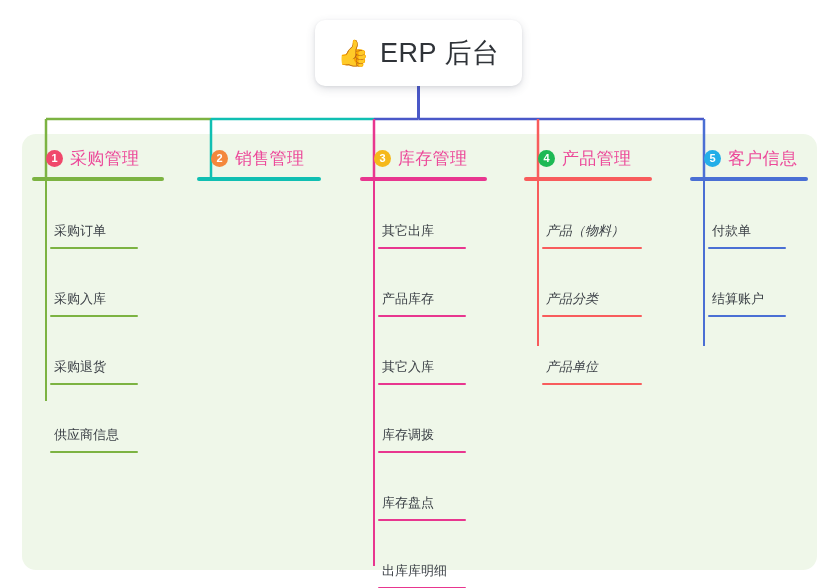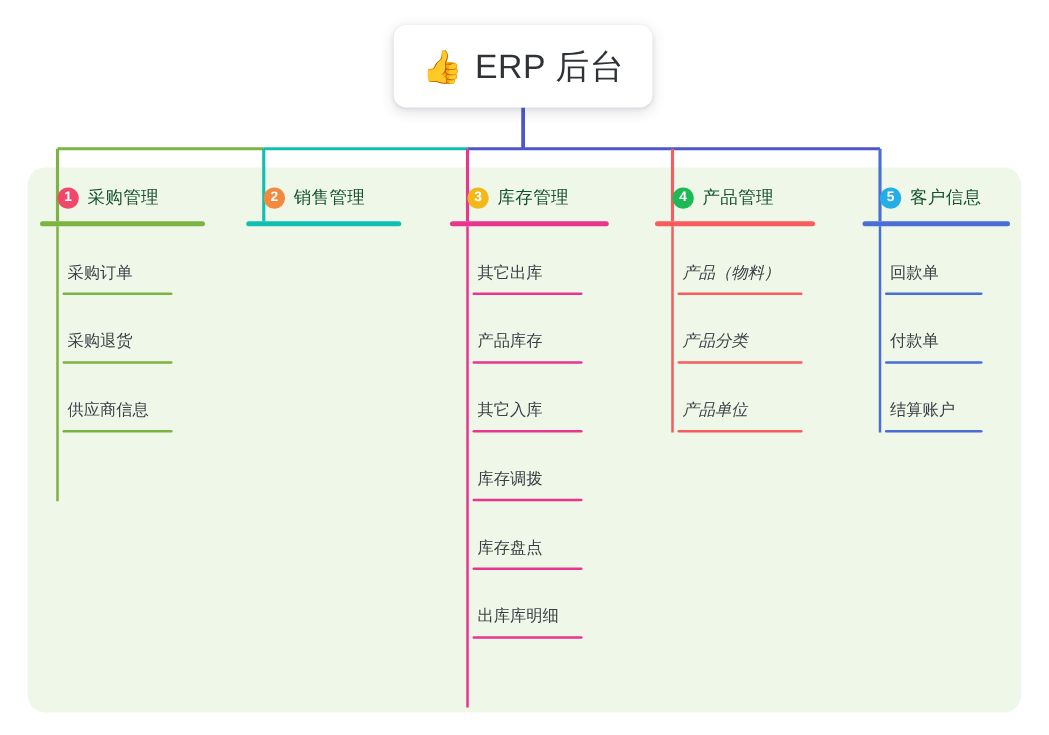--- a/index.html
+++ b/index.html
@@ -87,38 +87,38 @@
     height: 17px;
     border-radius: 50%;
     color: #ffffff;
     font-size: 11px;
     line-height: 17px;
     text-align: center;
     font-weight: 600;
     flex: 0 0 auto;
   }
   .branch-title {
-    font-size: 14px;
-    color: #14532d;
+    font-size: 17px;
+    color: #ec4899;
     white-space: nowrap;
     letter-spacing: 0.3px;
   }
   .head-rule {
     height: 4px;
     border-radius: 2px;
     margin-top: 6px;
   }
 
   .children {
     position: relative;
     margin-top: 0;
   }
   .child {
     position: relative;
-    height: 55px;
+    height: 68px;
     box-sizing: border-box;
   }
   .child-label {
     position: absolute;
     left: 22px;
     bottom: 9px;
     font-size: 13px;
     color: #3a3f45;
     white-space: nowrap;
   }
@@ -168,20 +168,24 @@
           <span class="branch-title">采购管理</span>
         </div>
         <div class="head-rule" style="background: rgb(124, 179, 66); width: 132px;"></div>
         <div class="children" style="height: 220px;">
           <div class="spine" style="background: rgb(124, 179, 66); left: 13px; height: 220px;"></div>
           <div class="child">
             <span class="child-label">采购订单</span>
             <div class="child-rule" style="background: rgb(124, 179, 66); width: 88px;"></div>
           </div>
           <div class="child">
+            <span class="child-label">采购入库</span>
+            <div class="child-rule" style="background: rgb(124, 179, 66); width: 88px;"></div>
+          </div>
+          <div class="child">
             <span class="child-label">采购退货</span>
             <div class="child-rule" style="background: rgb(124, 179, 66); width: 88px;"></div>
           </div>
           <div class="child">
             <span class="child-label">供应商信息</span>
             <div class="child-rule" style="background: rgb(124, 179, 66); width: 88px;"></div>
           </div>
         </div>
       </div>
       <div class="branch" style="left: 197px; top: 145px; width: 124px;">
@@ -249,24 +253,20 @@
       </div>
       <div class="branch" style="left: 690px; top: 145px; width: 118px;">
         <div class="branch-head">
           <span class="badge" style="background: rgb(35, 174, 232);">5</span>
           <span class="branch-title">客户信息</span>
         </div>
         <div class="head-rule" style="background: rgb(74, 111, 212); width: 118px;"></div>
         <div class="children" style="height: 165px;">
           <div class="spine" style="background: rgb(74, 111, 212); left: 13px; height: 165px;"></div>
           <div class="child">
-            <span class="child-label">回款单</span>
-            <div class="child-rule" style="background: rgb(74, 111, 212); width: 78px;"></div>
-          </div>
-          <div class="child">
             <span class="child-label">付款单</span>
             <div class="child-rule" style="background: rgb(74, 111, 212); width: 78px;"></div>
           </div>
           <div class="child">
             <span class="child-label">结算账户</span>
             <div class="child-rule" style="background: rgb(74, 111, 212); width: 78px;"></div>
           </div>
         </div>
       </div>
     </div>

